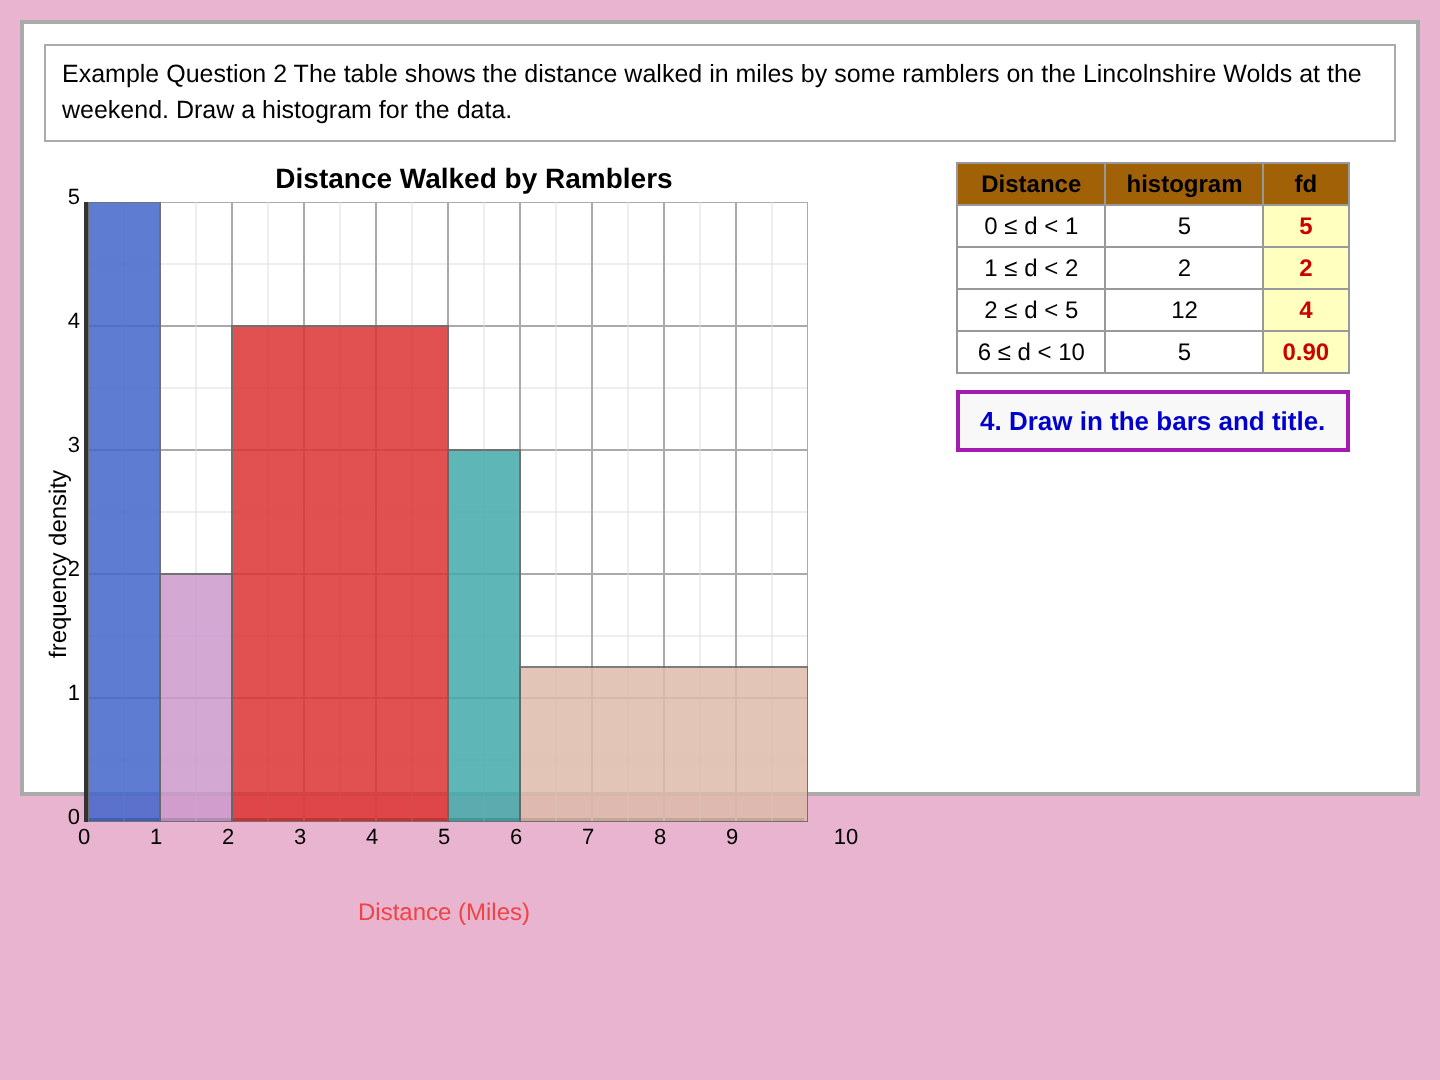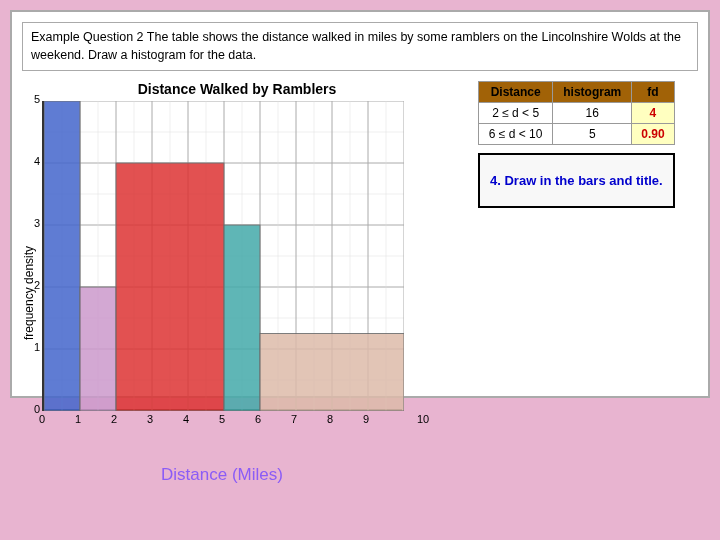--- a/index.html
+++ b/index.html
@@ -87,23 +87,23 @@
       margin-top: 2px;
       position: relative;
     }
     .x-tick {
       font-size: 11px;
       position: absolute;
       transform: translateX(-50%);
     }
     .x-axis-label {
       text-align: center;
-      font-size: 17px;
-      color: #8b5cf6;
-      margin-top: 36px;
+      font-size: 12px;
+      color: #ef4444;
+      margin-top: 20px;
       width: 360px;
     }
     
     .right-panel {
       display: flex;
       flex-direction: column;
       gap: 8px;
     }
     .data-table {
       border-collapse: collapse;
@@ -117,23 +117,23 @@
     .data-table th {
       background: #a16207;
       font-weight: bold;
     }
     .data-table td:last-child {
       background: #ffffc0;
       font-weight: bold;
       color: #cc0000;
     }
     .instruction-box {
-      border: 2px solid #000000;
+      border: 2px solid #a21caf;
       background: #f8f8f8;
-      padding: 18px 10px;
+      padding: 6px 10px;
       font-size: 13px;
       font-weight: bold;
     }
     .instruction-box span { color: #0000cc; }
   </style>
 </head>
 <body>
 
 <div class="outer">
   <div class="question-box">
@@ -218,23 +218,33 @@
     <div class="right-panel">
       <table class="data-table">
         <thead>
           <tr>
             <th>Distance</th>
             <th>histogram</th>
             <th>fd</th>
           </tr>
         </thead>
         <tbody id="table-body">
+        <tr>
+              <td>0 ≤ d &lt; 1</td>
+              <td>5</td>
+              <td>5</td>
+            </tr>
+            <tr>
+              <td>1 ≤ d &lt; 2</td>
+              <td>2</td>
+              <td>2</td>
+            </tr>
             <tr>
               <td>2 ≤ d &lt; 5</td>
-              <td>16</td>
+              <td>12</td>
               <td>4</td>
             </tr>
             <tr>
               <td>6 ≤ d &lt; 10</td>
               <td>5</td>
               <td>0.90</td>
             </tr>
           </tbody>
       </table>
 

